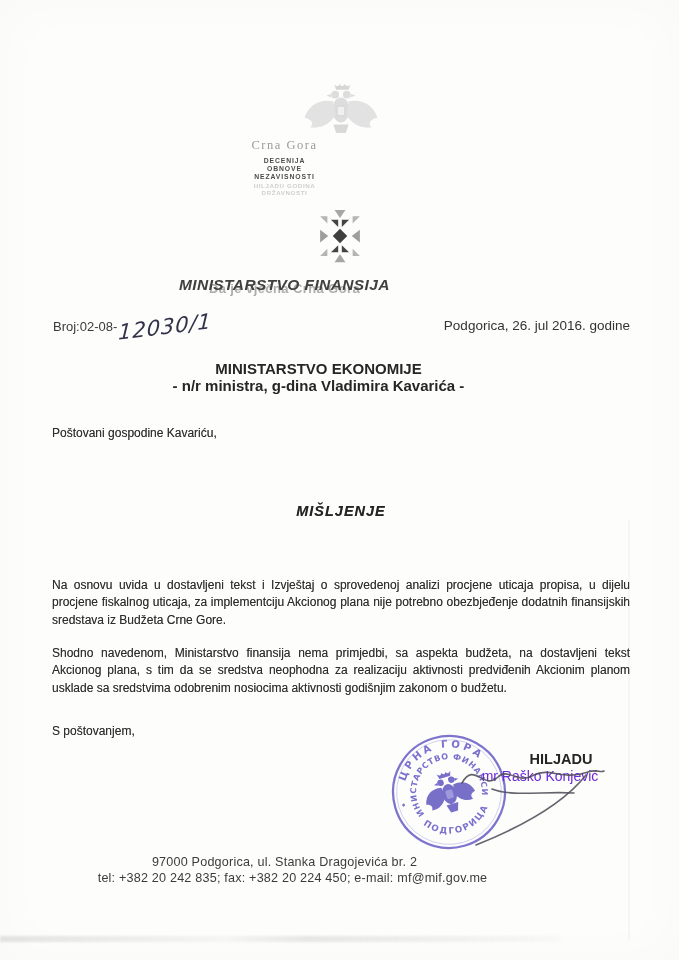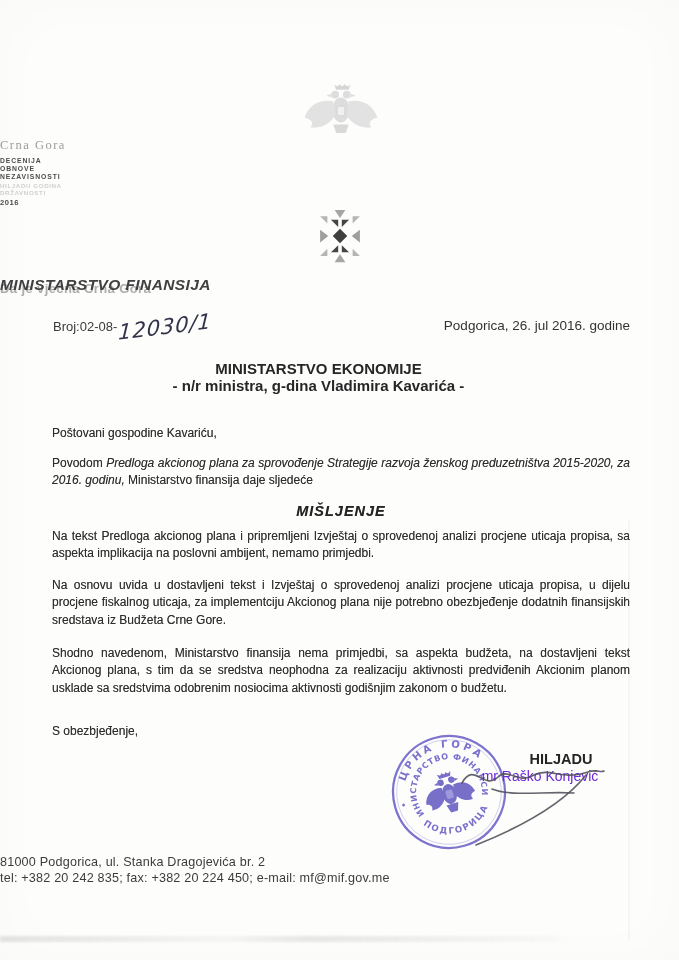--- a/index.html
+++ b/index.html
@@ -3,21 +3,21 @@
 <meta charset="utf-8">
 <style>
   html,body{margin:0;padding:0;background:#e9e9e9;}
   .page{
     position:relative;width:679px;height:960px;margin:0 auto;
     background:#fdfdfc;overflow:hidden;
     font-family:"Liberation Sans",sans-serif;color:#2e2e2e;
     box-shadow:inset 0 0 60px rgba(0,0,0,0.02);
   }
   .abs{position:absolute;}
-  .centered{left:0;width:569px;text-align:left;}
+  .centered{left:0;width:569px;text-align:center;}
 
   
   .coat{left:292px;top:80px;width:96px;height:60px;opacity:.9;}
   .country{top:138px;font-family:"Liberation Serif",serif;font-size:12.5px;color:#9b9b9b;letter-spacing:1.5px;}
   .emblem-line{font-size:6.8px;font-weight:bold;color:#4c4c4c;letter-spacing:.9px;line-height:8px;}
   .emblem-block{top:157px;}
   .faint-block{top:182px;}
   .faint-line{font-size:6.2px;font-weight:bold;color:#cfcfcf;letter-spacing:.6px;line-height:7px;}
   .emblem-year{top:198px;font-size:7.6px;font-weight:bold;color:#4a4a4a;letter-spacing:.5px;}
   .snowflake{left:305px;top:209px;width:70px;height:56px;}
@@ -50,21 +50,21 @@
   .it{font-style:italic;}
 
   
   .min-title{left:506px;top:751px;width:110px;text-align:center;font-weight:bold;font-size:14.5px;color:#252525;z-index:4;}
   .min-name{left:470px;top:768px;width:140px;text-align:center;font-size:14px;color:#6d28d9;z-index:4;}
   .stamp{left:386px;top:731px;width:126px;height:122px;z-index:2;}
   .signature{left:448px;top:763px;width:160px;height:92px;z-index:5;}
 
   
   .footer1{top:855px;font-size:12.6px;color:#3c3c3c;letter-spacing:.2px;}
-  .footer2{top:871px;font-size:12.6px;color:#3c3c3c;letter-spacing:.2px;}
+  .footer2{top:871px;font-size:12.6px;color:#3c3c3c;letter-spacing:.2px;margin-left:8px;}
 
   
   .smudge{left:0;top:936px;width:560px;height:6px;z-index:1;
     background:linear-gradient(90deg,rgba(170,170,170,.30),rgba(200,200,200,.12) 40%,rgba(170,170,170,.25) 55%,rgba(210,210,210,.08));
     filter:blur(1.2px);}
   .streak{left:628px;top:520px;width:2px;height:420px;background:rgba(120,120,120,.05);}
 
   .stamp-ink{opacity:.82;}
   .st-ring{fill:none;stroke:#6156c5;stroke-width:2.2;}
   .st-ring2{fill:none;stroke:#6156c5;stroke-width:.6;opacity:.5;}
@@ -99,21 +99,20 @@
     <div class="emblem-line">DECENIJA</div>
     <div class="emblem-line">OBNOVE</div>
     <div class="emblem-line">NEZAVISNOSTI</div>
   </div>
 
   <div class="abs centered faint-block">
     <div class="faint-line">HILJADU GODINA</div>
     <div class="faint-line">DRŽAVNOSTI</div>
   </div>
 
-  <div class="abs centered emblem-year">2016</div>
 
   <svg class="abs snowflake" viewBox="0 0 64 62" aria-hidden="true">
     <g>
       <polygon points="26,1 38,1 32,10" fill="#a6a6a6"></polygon>
       <polygon points="22,12 30,12 30,20" fill="#454545"></polygon>
       <polygon points="42,12 34,12 34,20" fill="#454545"></polygon>
       <polygon points="32,22 40,30 32,38 24,30" fill="#3f3f3f"></polygon>
       <polygon points="22,48 30,48 30,40" fill="#454545"></polygon>
       <polygon points="42,48 34,48 34,40" fill="#454545"></polygon>
       <polygon points="26,59 38,59 32,50" fill="#a6a6a6"></polygon>
@@ -134,28 +133,26 @@
   </div>
   <div class="abs dateline">Podgorica, 26. jul 2016. godine</div>
 
   <div class="abs addr">
     <div>MINISTARSTVO EKONOMIJE</div>
     <div>- n/r ministra, g-dina Vladimira Kavarića -</div>
   </div>
 
   <div class="abs col bodytext salut">Poštovani gospodine Kavariću,</div>
 
-  <div class="abs col bodytext intro"><span>Povodom </span><span class="it">Predloga akcionog plana za sprovođenje Strategije razvoja ženskog preduzetništva 2015-2020, za 2016. godinu,</span><span> Ministarstvo finansija daje sljedeće</span></div>
 
   <div class="abs col heading">MIŠLJENJE</div>
 
-  <div class="abs col bodytext p1">Na tekst Predloga akcionog plana i pripremljeni Izvještaj o sprovedenoj analizi procjene uticaja propisa, sa aspekta implikacija na poslovni ambijent, nemamo primjedbi.</div>
   <div class="abs col bodytext p2">Na osnovu uvida u dostavljeni tekst i Izvještaj o sprovedenoj analizi procjene uticaja propisa, u dijelu procjene fiskalnog uticaja, za implementciju Akcionog plana nije potrebno obezbjeđenje dodatnih finansijskih sredstava iz Budžeta Crne Gore.</div>
   <div class="abs col bodytext p3">Shodno navedenom, Ministarstvo finansija nema primjedbi, sa aspekta budžeta, na dostavljeni tekst Akcionog plana, s tim da se sredstva neophodna za realizaciju aktivnosti predviđenih Akcionim planom usklade sa sredstvima odobrenim nosiocima aktivnosti godišnjim zakonom o budžetu.</div>
-  <div class="abs col bodytext closing">S obezbjeđenje,</div>
+  <div class="abs col bodytext closing">S poštovanjem,</div>
 
   <div class="abs min-title">HILJADU</div>
   <div class="abs min-name">mr Raško Konjević</div>
 
   <svg class="abs stamp" viewBox="0 0 120 120" aria-hidden="true">
     <defs>
       <path id="arcTop" d="M 16,60 A 44,44 0 1 1 104,60"></path>
       <path id="arcMid" d="M 30,72 A 32.3,32.3 0 1 1 90,72"></path>
       <path id="arcBot" d="M 21.5,74 A 41,41 0 0 0 98.5,74"></path>
     </defs>
@@ -181,18 +178,18 @@
       </g>
     </g>
   </svg>
 
   <svg class="abs signature" viewBox="0 0 160 92" aria-hidden="true">
     <path class="sig-stroke" d="M14,20 C26,-2 36,28 50,14 C60,4 70,22 86,12 C102,4 116,18 140,9 C148,6 153,10 156,8"></path>
     <path class="sig-stroke" d="M138,12 C116,40 78,62 28,82" opacity="0.8"></path>
     <path class="sig-stroke" d="M44,26 C64,34 96,28 126,30" opacity="0.55" stroke-width="1.1"></path>
   </svg>
 
-  <div class="abs centered footer1">81000 Podgorica, ul. Stanka Dragojevića br. 2</div>
+  <div class="abs centered footer1">97000 Podgorica, ul. Stanka Dragojevića br. 2</div>
   <div class="abs centered footer2">tel: +382 20 242 835; fax: +382 20 224 450; e-mail: mf@mif.gov.me</div>
 
   <div class="abs smudge"></div>
   <div class="abs streak"></div>
 </div>
 
 </body></html>

